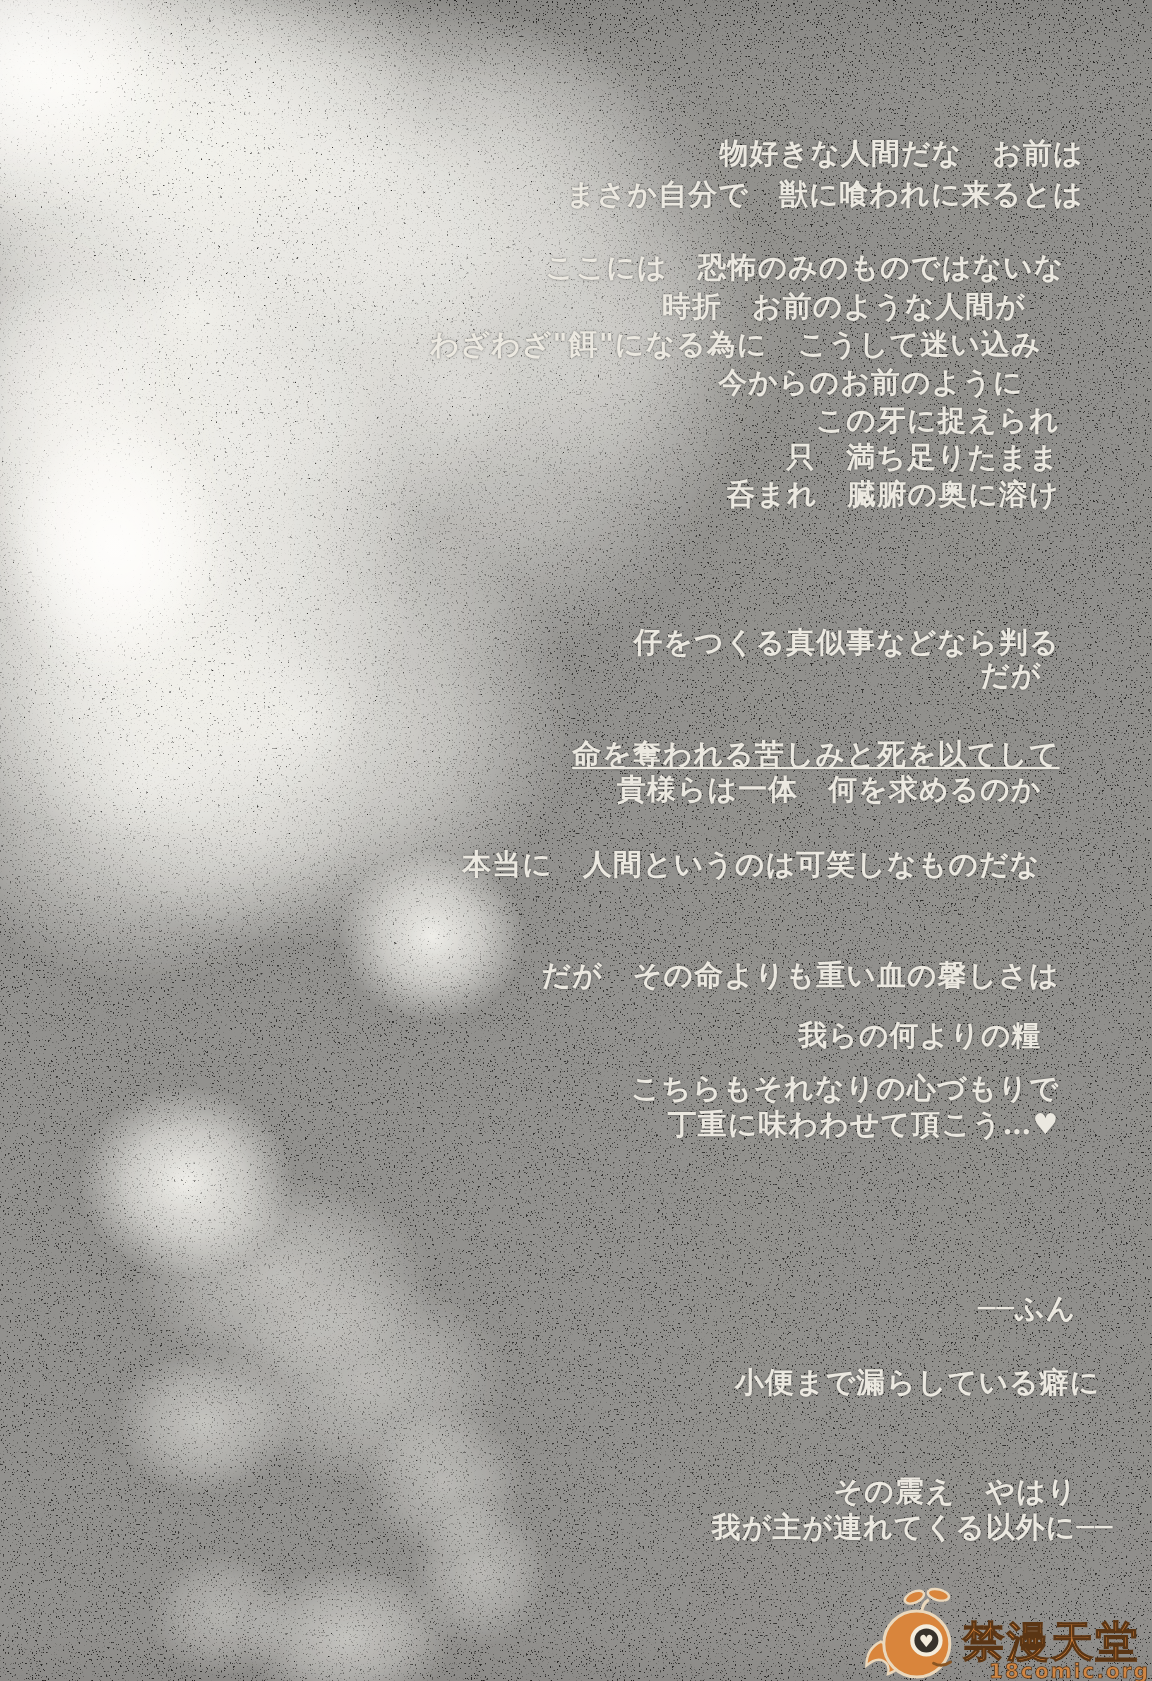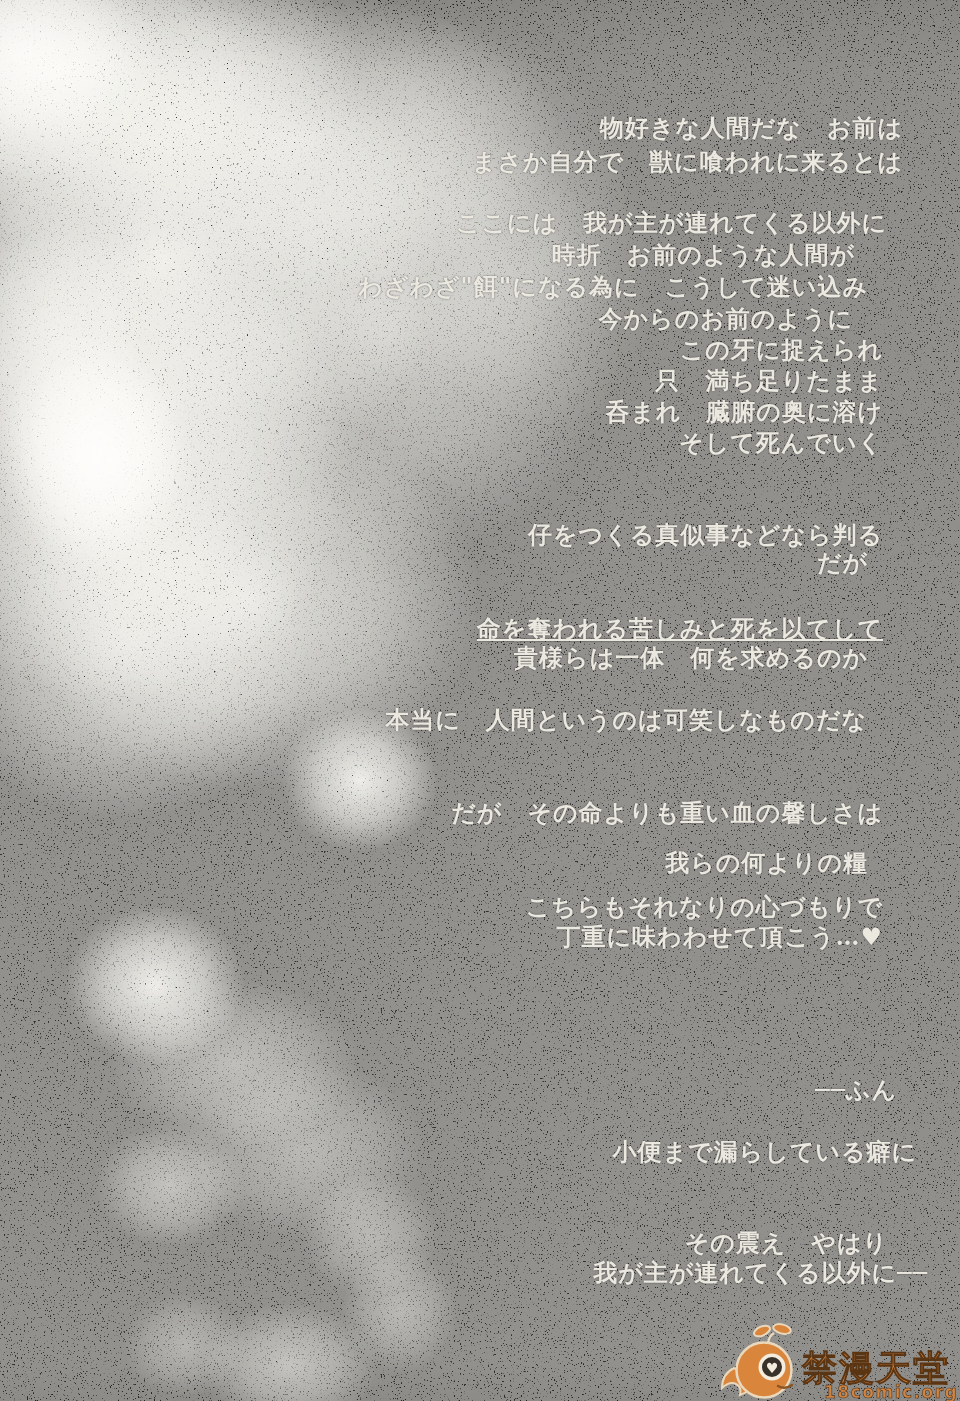--- a/index.html
+++ b/index.html
@@ -95,40 +95,39 @@
     </g>
     <g mask="url(#coreMask)">
       <rect width="960" height="1401" filter="url(#sp2)"></rect>
     </g>
     <ellipse cx="95" cy="455" rx="85" ry="105" fill="url(#rgGlow)"></ellipse>
     <ellipse cx="20" cy="50" rx="110" ry="100" fill="url(#rgGlow)" opacity="0.8"></ellipse>
   </svg>
 
   <div class="dialogue-line" style="top:113px;right:57px;">物好きな人間だな　お前は</div>
   <div class="dialogue-line" style="top:147px;right:57px;">まさか自分で　獣に喰われに来るとは</div>
-  <div class="dialogue-line" style="top:208px;right:73px;">ここには　我が主が連れてくる以外に</div>
+  <div class="dialogue-line" style="top:208px;right:73px;">ここには　恐怖のみのものではないな</div>
   <div class="dialogue-line" style="top:240px;right:105px;">時折　お前のような人間が</div>
   <div class="dialogue-line" style="top:272px;right:92px;">わざわざ"餌"になる為に　こうして迷い込み</div>
   <div class="dialogue-line" style="top:304px;right:107px;">今からのお前のように</div>
   <div class="dialogue-line" style="top:366px;right:77px;">只　満ち足りたまま</div>
   <div class="dialogue-line" style="top:335px;right:77px;">この牙に捉えられ</div>
   <div class="dialogue-line" style="top:397px;right:77px;">呑まれ　臓腑の奥に溶け</div>
-  <div class="dialogue-line" style="top:428px;right:77px;">そして死んでいく</div>
   <div class="dialogue-line" style="top:520px;right:77px;text-align:center;">仔をつくる真似事などなら判る</div>
   <div class="dialogue-line" style="top:548px;right:92px;">だが</div>
   <div class="dialogue-line" style="top:614px;right:77px;text-decoration:underline;">命を奪われる苦しみと死を以てして</div>
   <div class="dialogue-line" style="top:643px;right:92px;">貴様らは一体　何を求めるのか</div>
   <div class="dialogue-line" style="top:705px;right:93px;">本当に　人間というのは可笑しなものだな</div>
   <div class="dialogue-line" style="top:798px;right:77px;">だが　その命よりも重い血の馨しさは</div>
   <div class="dialogue-line" style="top:828px;right:92px;margin-top:20px;">我らの何よりの糧</div>
   <div class="dialogue-line" style="top:892px;right:77px;">こちらもそれなりの心づもりで</div>
   <div class="dialogue-line" style="top:922px;right:77px;">丁重に味わわせて頂こう…♥</div>
   <div class="dialogue-line" style="top:1075px;right:63px;">──ふん</div>
   <div class="dialogue-line" style="top:1137px;right:43px;">小便まで漏らしている癖に</div>
-  <div class="dialogue-line" style="top:1228px;right:72px;">その震え　やはり</div>
+  <div class="dialogue-line" style="top:1228px;right:62px;">その震え　やはり</div>
   <div class="dialogue-line" style="top:1258px;right:32px;">我が主が連れてくる以外に──</div>
 
   <svg class="watermark" viewBox="0 0 244 81" xmlns="http://www.w3.org/2000/svg">
     <g>
 
       <path d="M22,48 q-12,6 -12,20 q8,-7 14,-4 q6,3 4,11 q12,-4 15,-16 z" fill="#d9853c" stroke="#ead8bd" stroke-width="2"></path>
 
       <circle cx="52" cy="50" r="27.5" fill="#d9853c" stroke="#ead8bd" stroke-width="2.5"></circle>
 
       <path d="M56,23 q1,-7 6,-10" fill="none" stroke="#ead8bd" stroke-width="2.5"></path>

